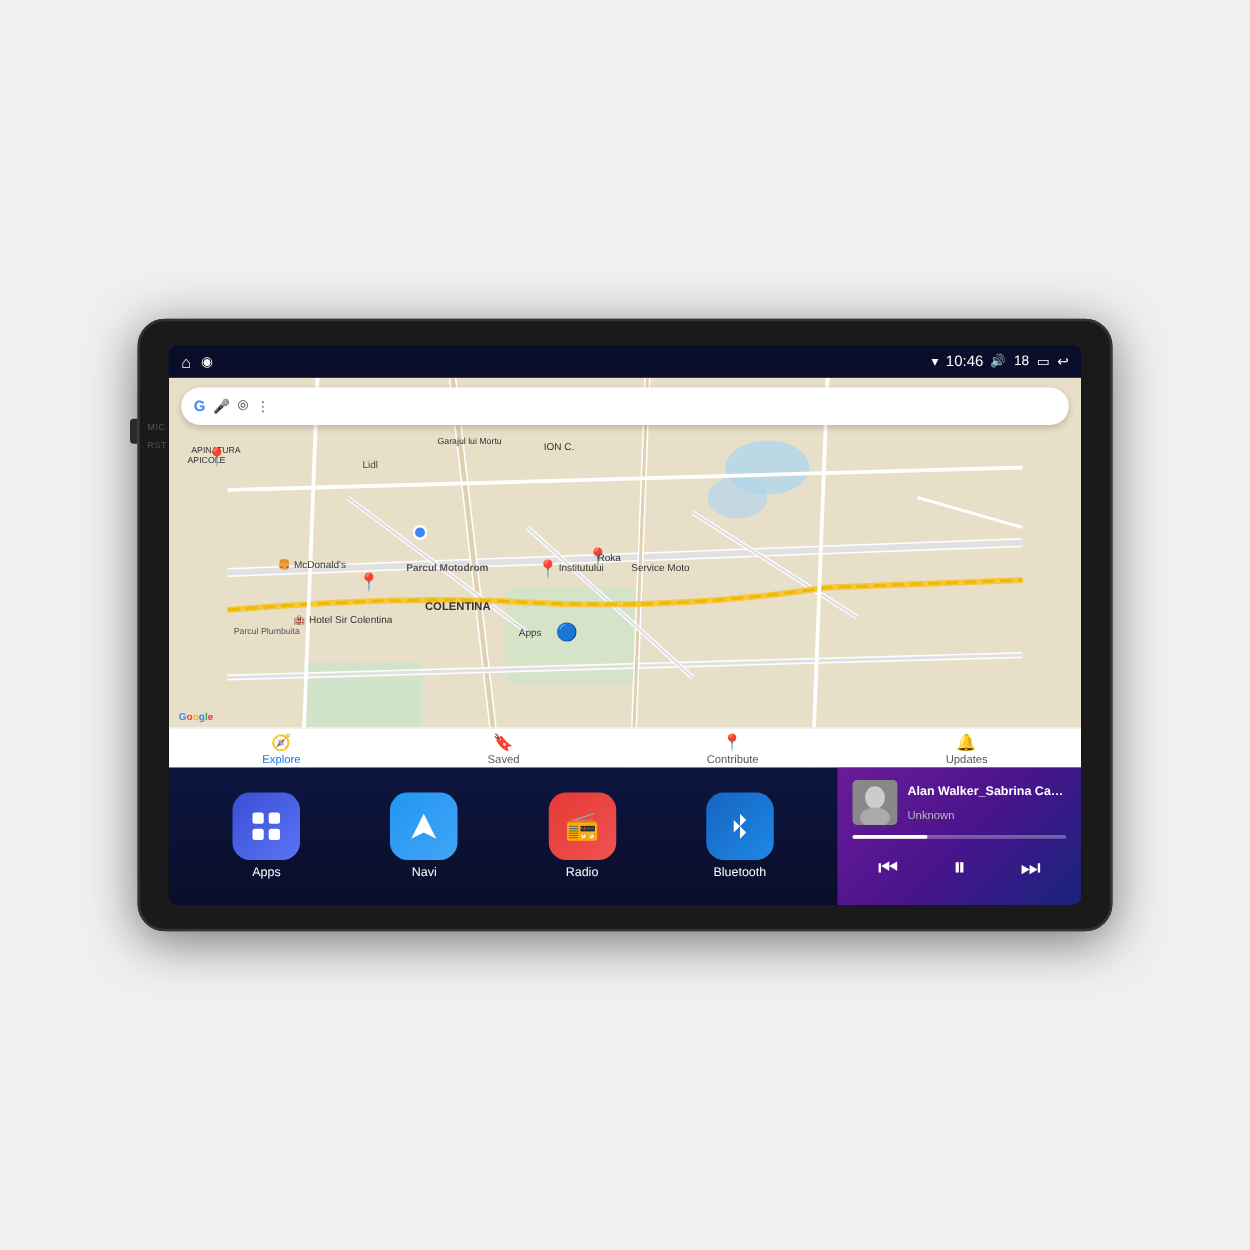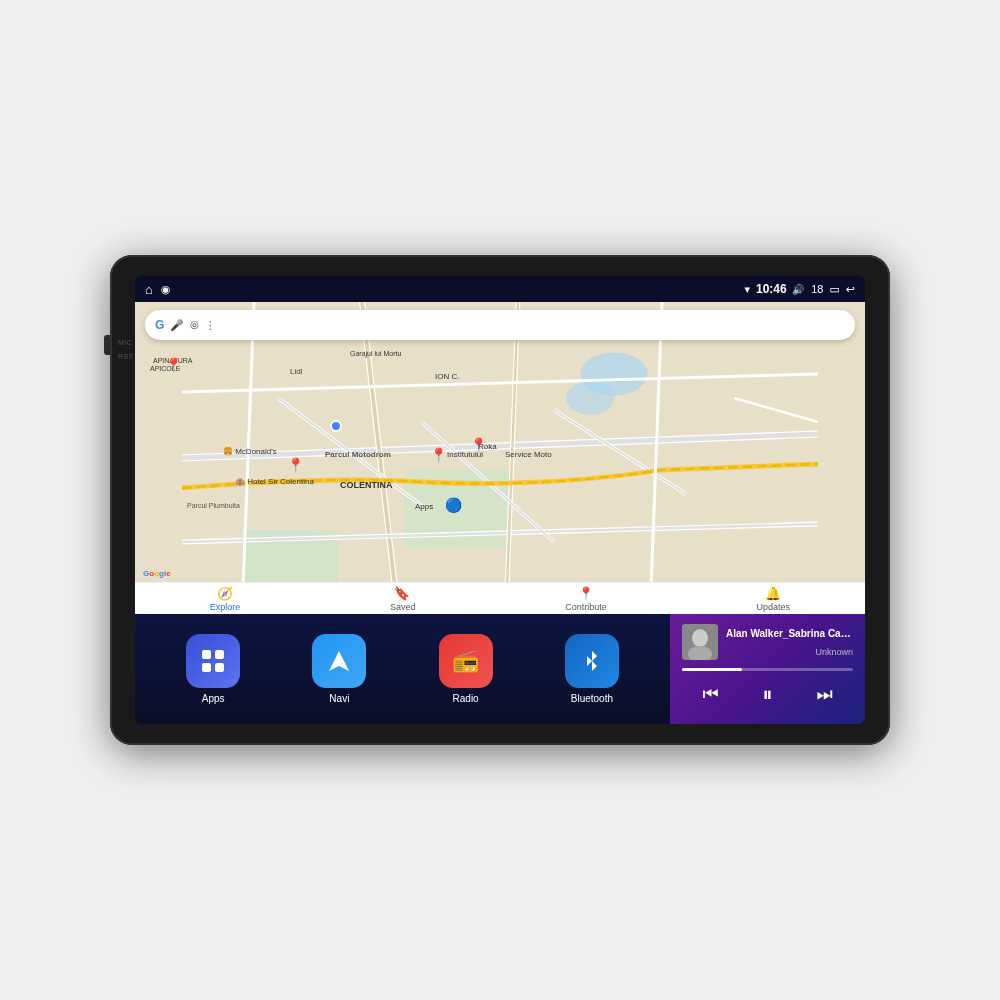--- a/index.html
+++ b/index.html
@@ -77,21 +77,21 @@
     }
     .status-right {
       display: flex;
       align-items: center;
       gap: 6px;
       color: #fff;
       font-size: 11px;
     }
     .status-time {
       font-size: 12px;
-      font-weight: bold;
+      font-weight: normal;
     }
 
     
     .main-content {
       flex: 1;
       display: flex;
       flex-direction: column;
       overflow: hidden;
     }
 
@@ -333,21 +333,20 @@
       font-weight: bold;
       white-space: nowrap;
       overflow: hidden;
       text-overflow: ellipsis;
     }
 
     .music-artist {
       color: #bbb;
       font-size: 9px;
       margin-top: 8px;
-      text-align: right;
     }
 
     .music-progress {
       height: 3px;
       background: rgba(255,255,255,0.3);
       border-radius: 2px;
       margin-bottom: 8px;
       position: relative;
       z-index: 1;
     }
@@ -477,24 +476,24 @@
               <line x1="400" y1="0" x2="390" y2="260" stroke="#fff" stroke-width="2.5"></line>
               <line x1="460" y1="80" x2="530" y2="100" stroke="#fff" stroke-width="2"></line>
             </svg>
 
             <div class="map-label" style="top:55px; left:18px; font-size:7px; color:#333;">APINATURA</div>
             <div class="map-label" style="top:63px; left:15px; font-size:7px; color:#333;">APICOLE</div>
             <div class="map-label" style="top:65px; left:155px; font-size:8px; color:#444;">Lidl</div>
             <div class="map-label" style="top:48px; left:215px; font-size:7px;">Garajul lui Mortu</div>
             <div class="map-label" style="top:148px; left:190px; font-size:8px; font-weight:bold; color:#555;">Parcul Motodrom</div>
             <div class="map-label" style="top:178px; left:205px; font-size:9px; font-weight:bold; color:#333;">COLENTINA</div>
-            <div class="map-label" style="top:175px; left:100px; font-size:8px;">🏨 Hotel Sir Colentina</div>
+            <div class="map-label" style="top:189px; left:100px; font-size:8px;">🏨 Hotel Sir Colentina</div>
             <div class="map-label" style="top:145px; left:88px; font-size:8px;">🍔 McDonald's</div>
             <div class="map-label" style="top:200px; left:52px; font-size:7px; color:#555;">Parcul Plumbuita</div>
-            <div class="map-label" style="top:70px; left:300px; font-size:8px; color:#333;">ION C.</div>
+            <div class="map-label" style="top:51px; left:300px; font-size:8px; color:#333;">ION C.</div>
             <div class="map-label" style="top:148px; left:312px; font-size:8px;">Institutului</div>
             <div class="map-label" style="top:200px; left:280px; font-size:8px;">Apps</div>
             <div class="map-label" style="top:148px; left:370px; font-size:8px;">Service Moto</div>
 
             <div class="map-pin" style="top:55px; left:30px; color:#ea4335;">📍</div>
             <div class="map-pin" style="top:155px; left:152px; color:#1a73e8;">📍</div>
             <div class="map-pin" style="top:145px; left:295px; color:#ea4335;">📍</div>
             <div class="map-pin" style="top:195px; left:310px; color:#1565c0;">🔵</div>
             <div class="map-pin" style="top:135px; left:335px; color:#ea4335;">📍</div>
             <div class="map-label" style="top:140px; left:343px;">Roka</div>

